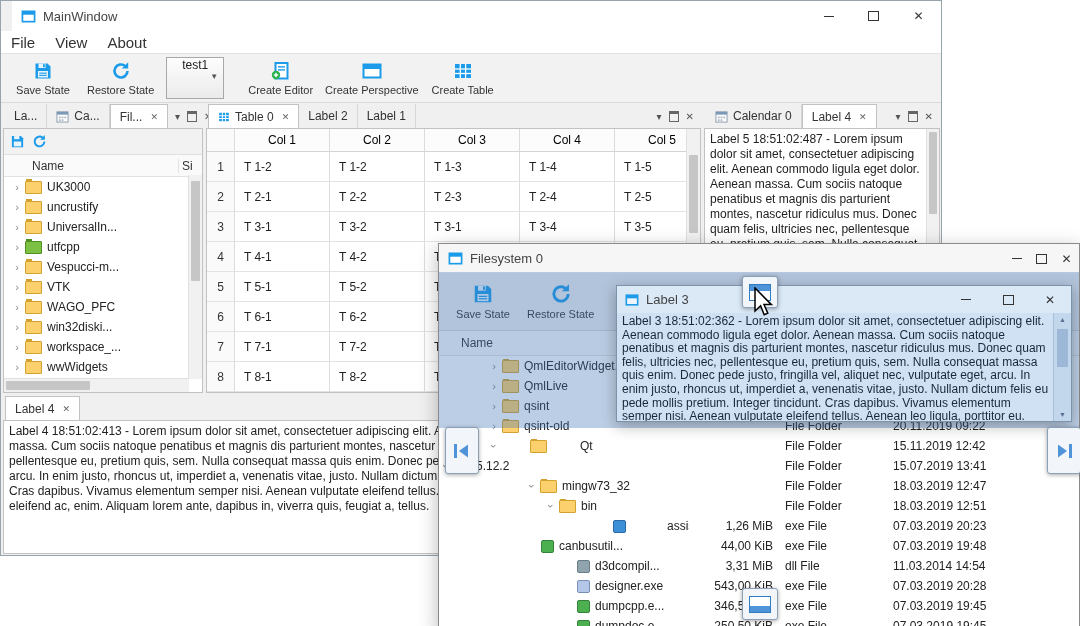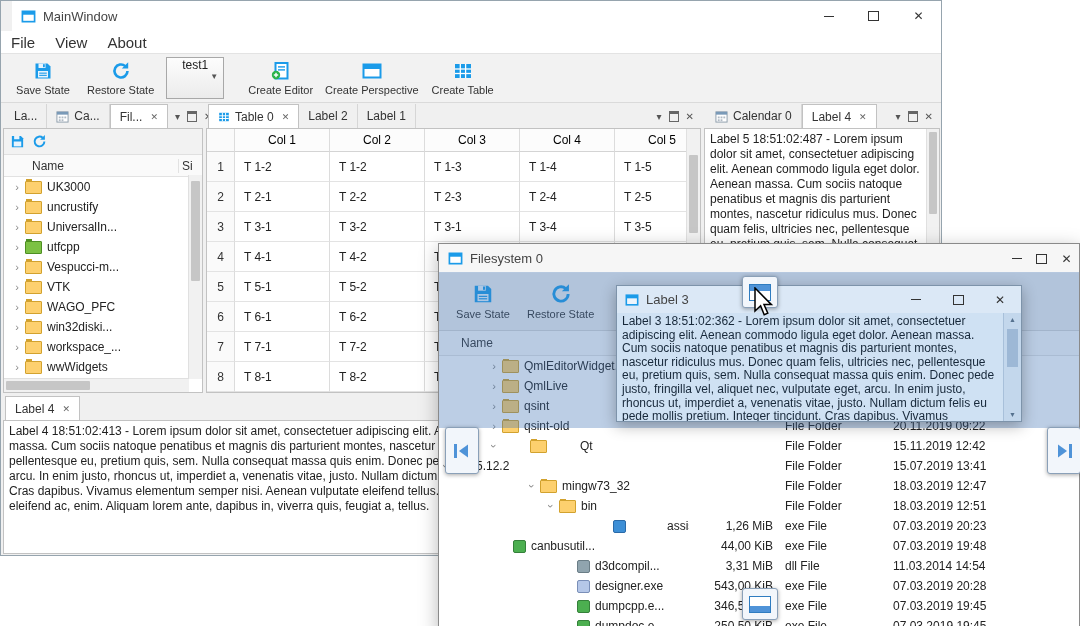--- a/index.html
+++ b/index.html
@@ -102,21 +102,21 @@
   .ind{position:absolute;z-index:13;background:#f2f6fb;border:1px solid #8aa0b8;border-radius:3px;
        box-shadow:0 1px 4px rgba(0,0,0,0.35);display:flex;align-items:center;justify-content:center;}
   #ind-top{left:742px;top:276px;width:34px;height:30px;}
   #ind-bottom{left:742px;top:588px;width:34px;height:30px;}
   #ind-left{left:445px;top:427px;width:32px;height:45px;}
   #ind-right{left:1047px;top:427px;width:32px;height:45px;}
   .dock-glyph{width:20px;height:15px;border:1px solid #2f7cc0;background:#fff;position:relative;}
   .dock-glyph.top::before{content:"";position:absolute;left:0;right:0;top:0;height:6px;background:#4f93d8;}
   .dock-glyph.bottom::before{content:"";position:absolute;left:0;right:0;bottom:0;height:6px;background:#4f93d8;}
   
-  #label3-window{left:616px;top:285px;width:406px;height:137px;z-index:12;border-color:#7d93aa;background:#cfe1f3;
+  #label3-window{left:616px;top:285px;width:456px;height:137px;z-index:12;border-color:#7d93aa;background:#cfe1f3;
                  box-shadow:0 4px 14px rgba(0,0,0,0.3);}
   #label3-titlebar{height:27px;background:#dbe8f6;padding-left:8px;display:flex;align-items:center;}
   #label3-text{position:absolute;left:0;top:27px;right:17px;bottom:0;padding:2px 5px;font-size:12px;
                line-height:13.6px;color:#17283a;overflow:hidden;}
   #label3-scroll{position:absolute;right:0;top:27px;bottom:0;width:17px;background:#c3d7ec;border-left:1px solid #a8c0da;}
   .l3-arrow{position:absolute;left:0;width:100%;text-align:center;font-size:7px;color:#55718e;}
   #l3-thumb{position:absolute;left:3px;width:11px;top:16px;height:38px;background:#9db8d6;}
   
   #cursor{left:753px;top:287px;z-index:15;position:absolute;}
 </style>
@@ -603,21 +603,21 @@
           <div class="fs-name" style="padding-left: 124px; gap: 36px;">
             <span class="chev-space"></span>
             <span class="fico exe-blue"></span>
             <span>assistant.exe</span>
           </div>
           <div class="fs-size">1,26 MiB</div>
           <div class="fs-type">exe File</div>
           <div class="fs-date">07.03.2019 20:23</div>
         </div>
         <div class="fs-row">
-          <div class="fs-name" style="padding-left: 60px;">
+          <div class="fs-name" style="padding-left: 88px;">
             <span class="chev-space"></span>
             <span class="fico exe-green"></span>
             <span>canbusutil...</span>
           </div>
           <div class="fs-size">44,00 KiB</div>
           <div class="fs-type">exe File</div>
           <div class="fs-date">07.03.2019 19:48</div>
         </div>
         <div class="fs-row">
           <div class="fs-name" style="padding-left: 124px;">

